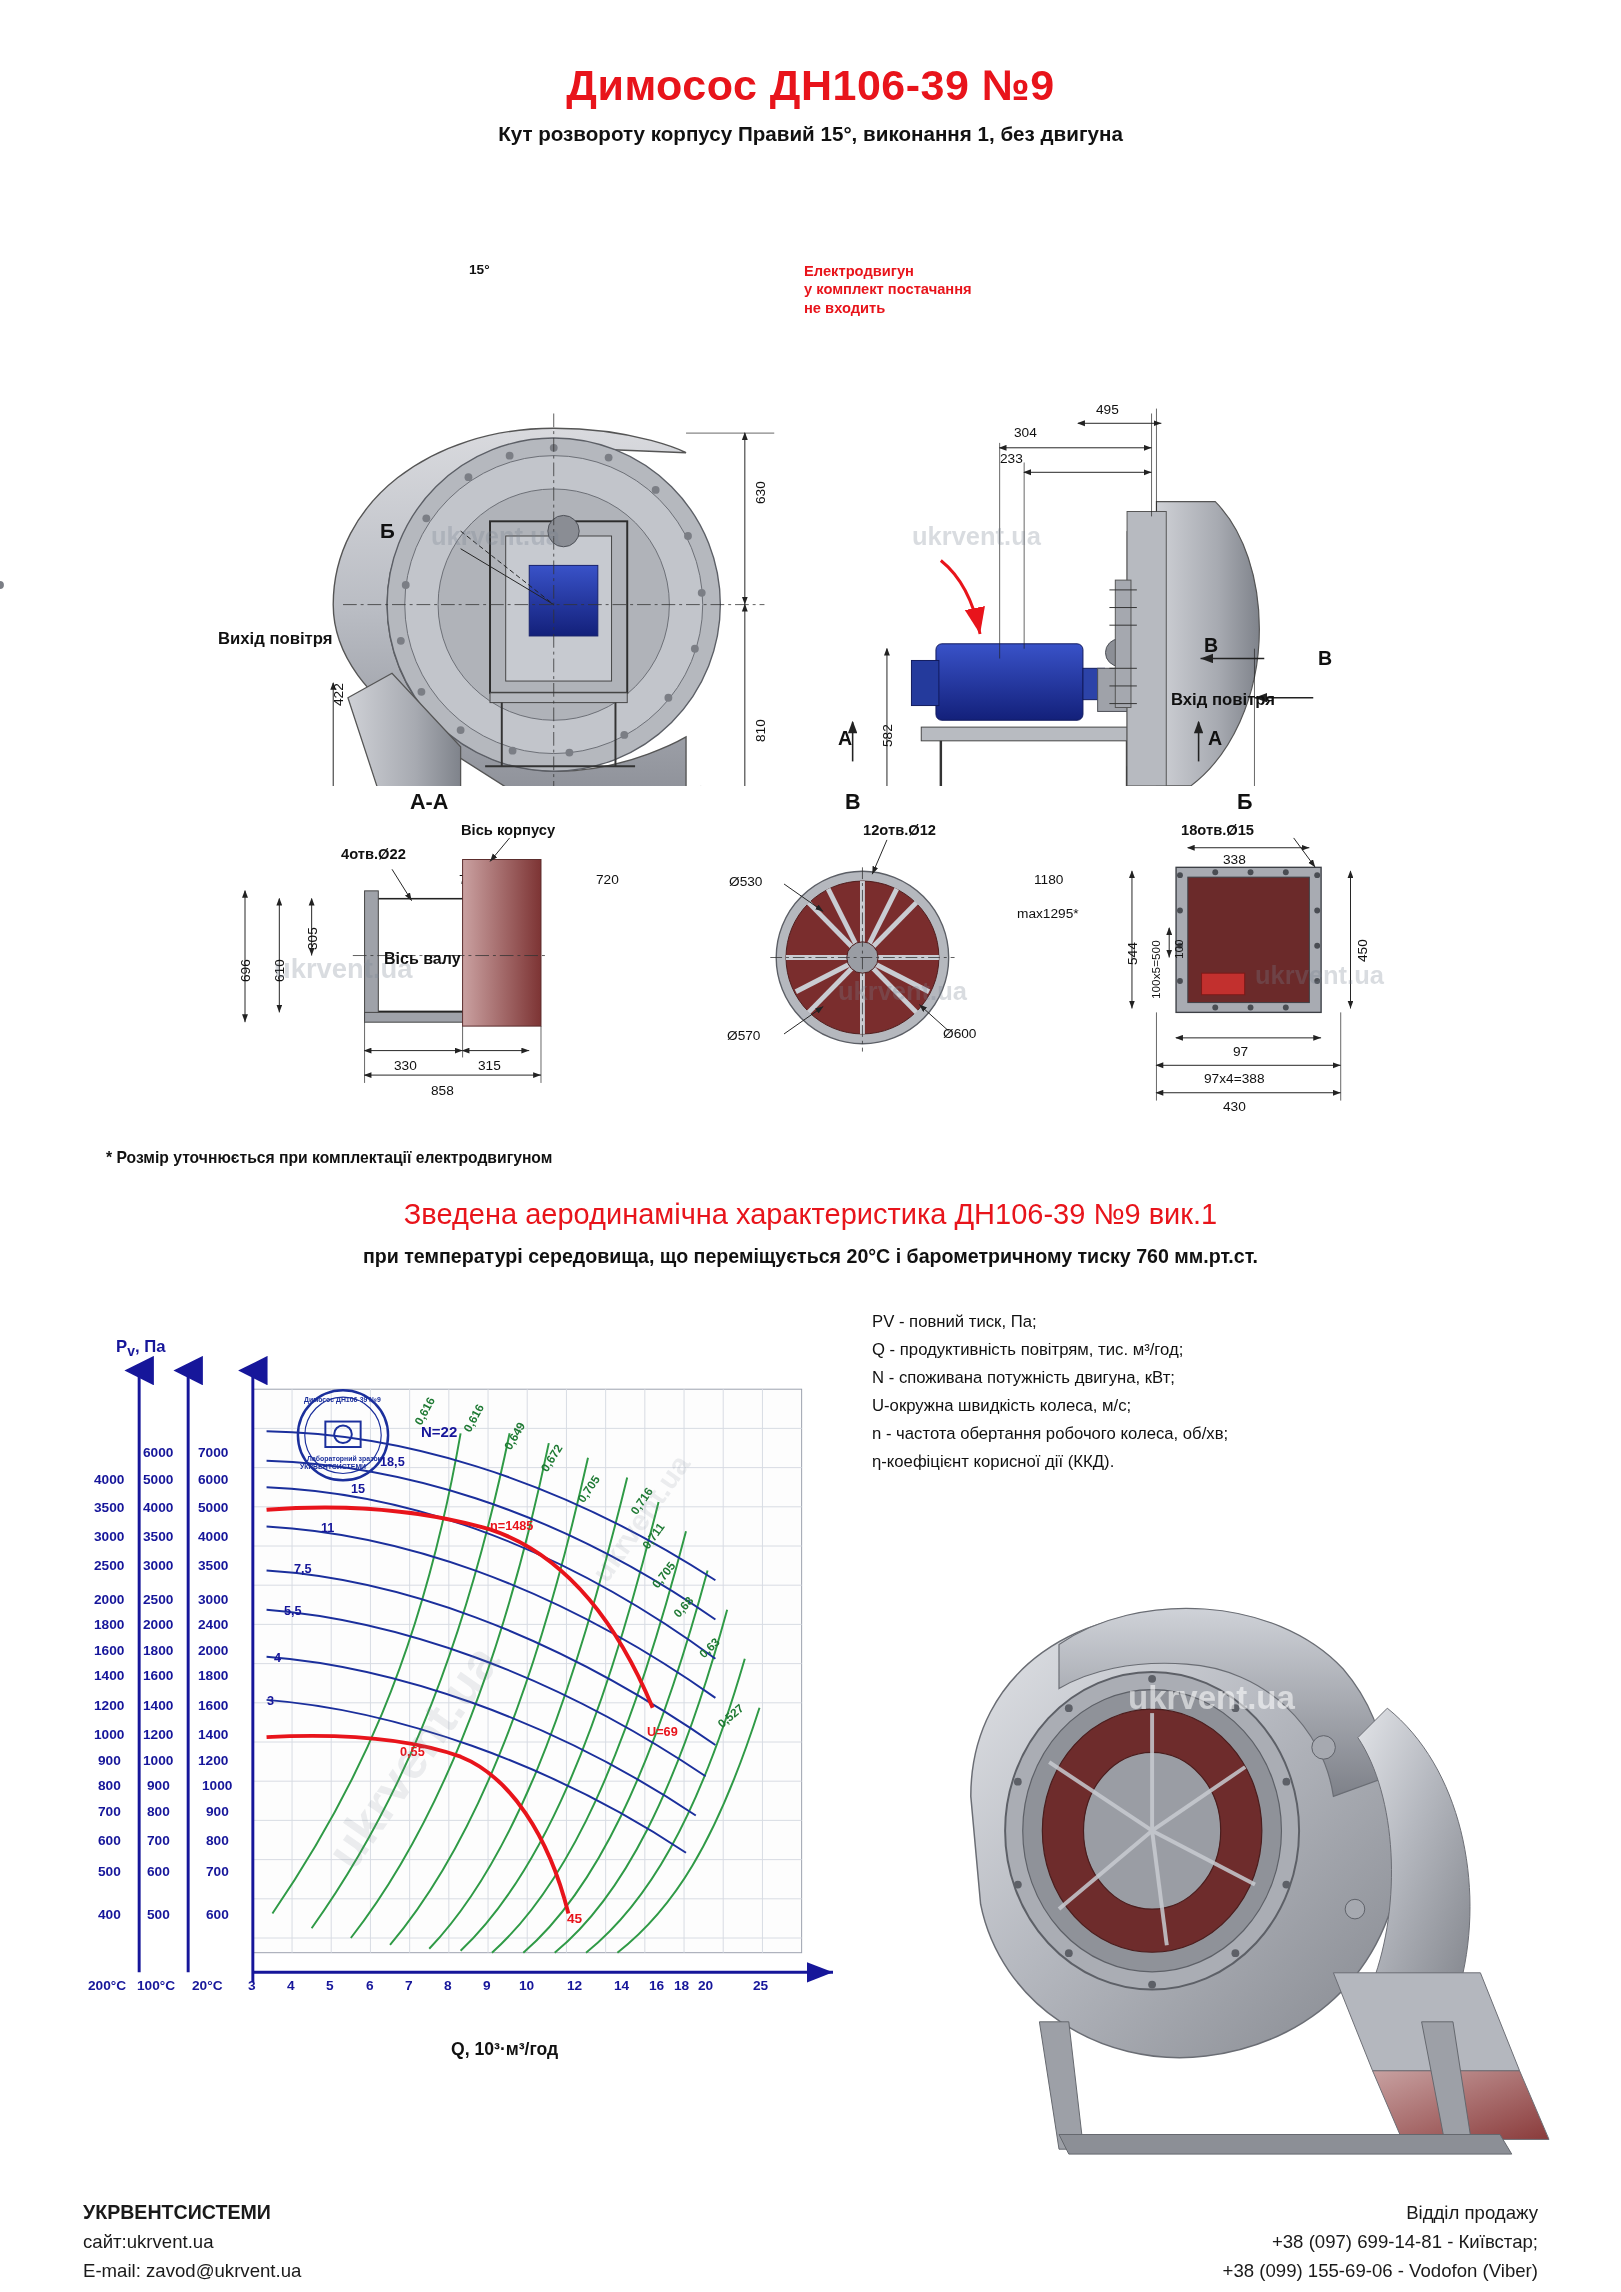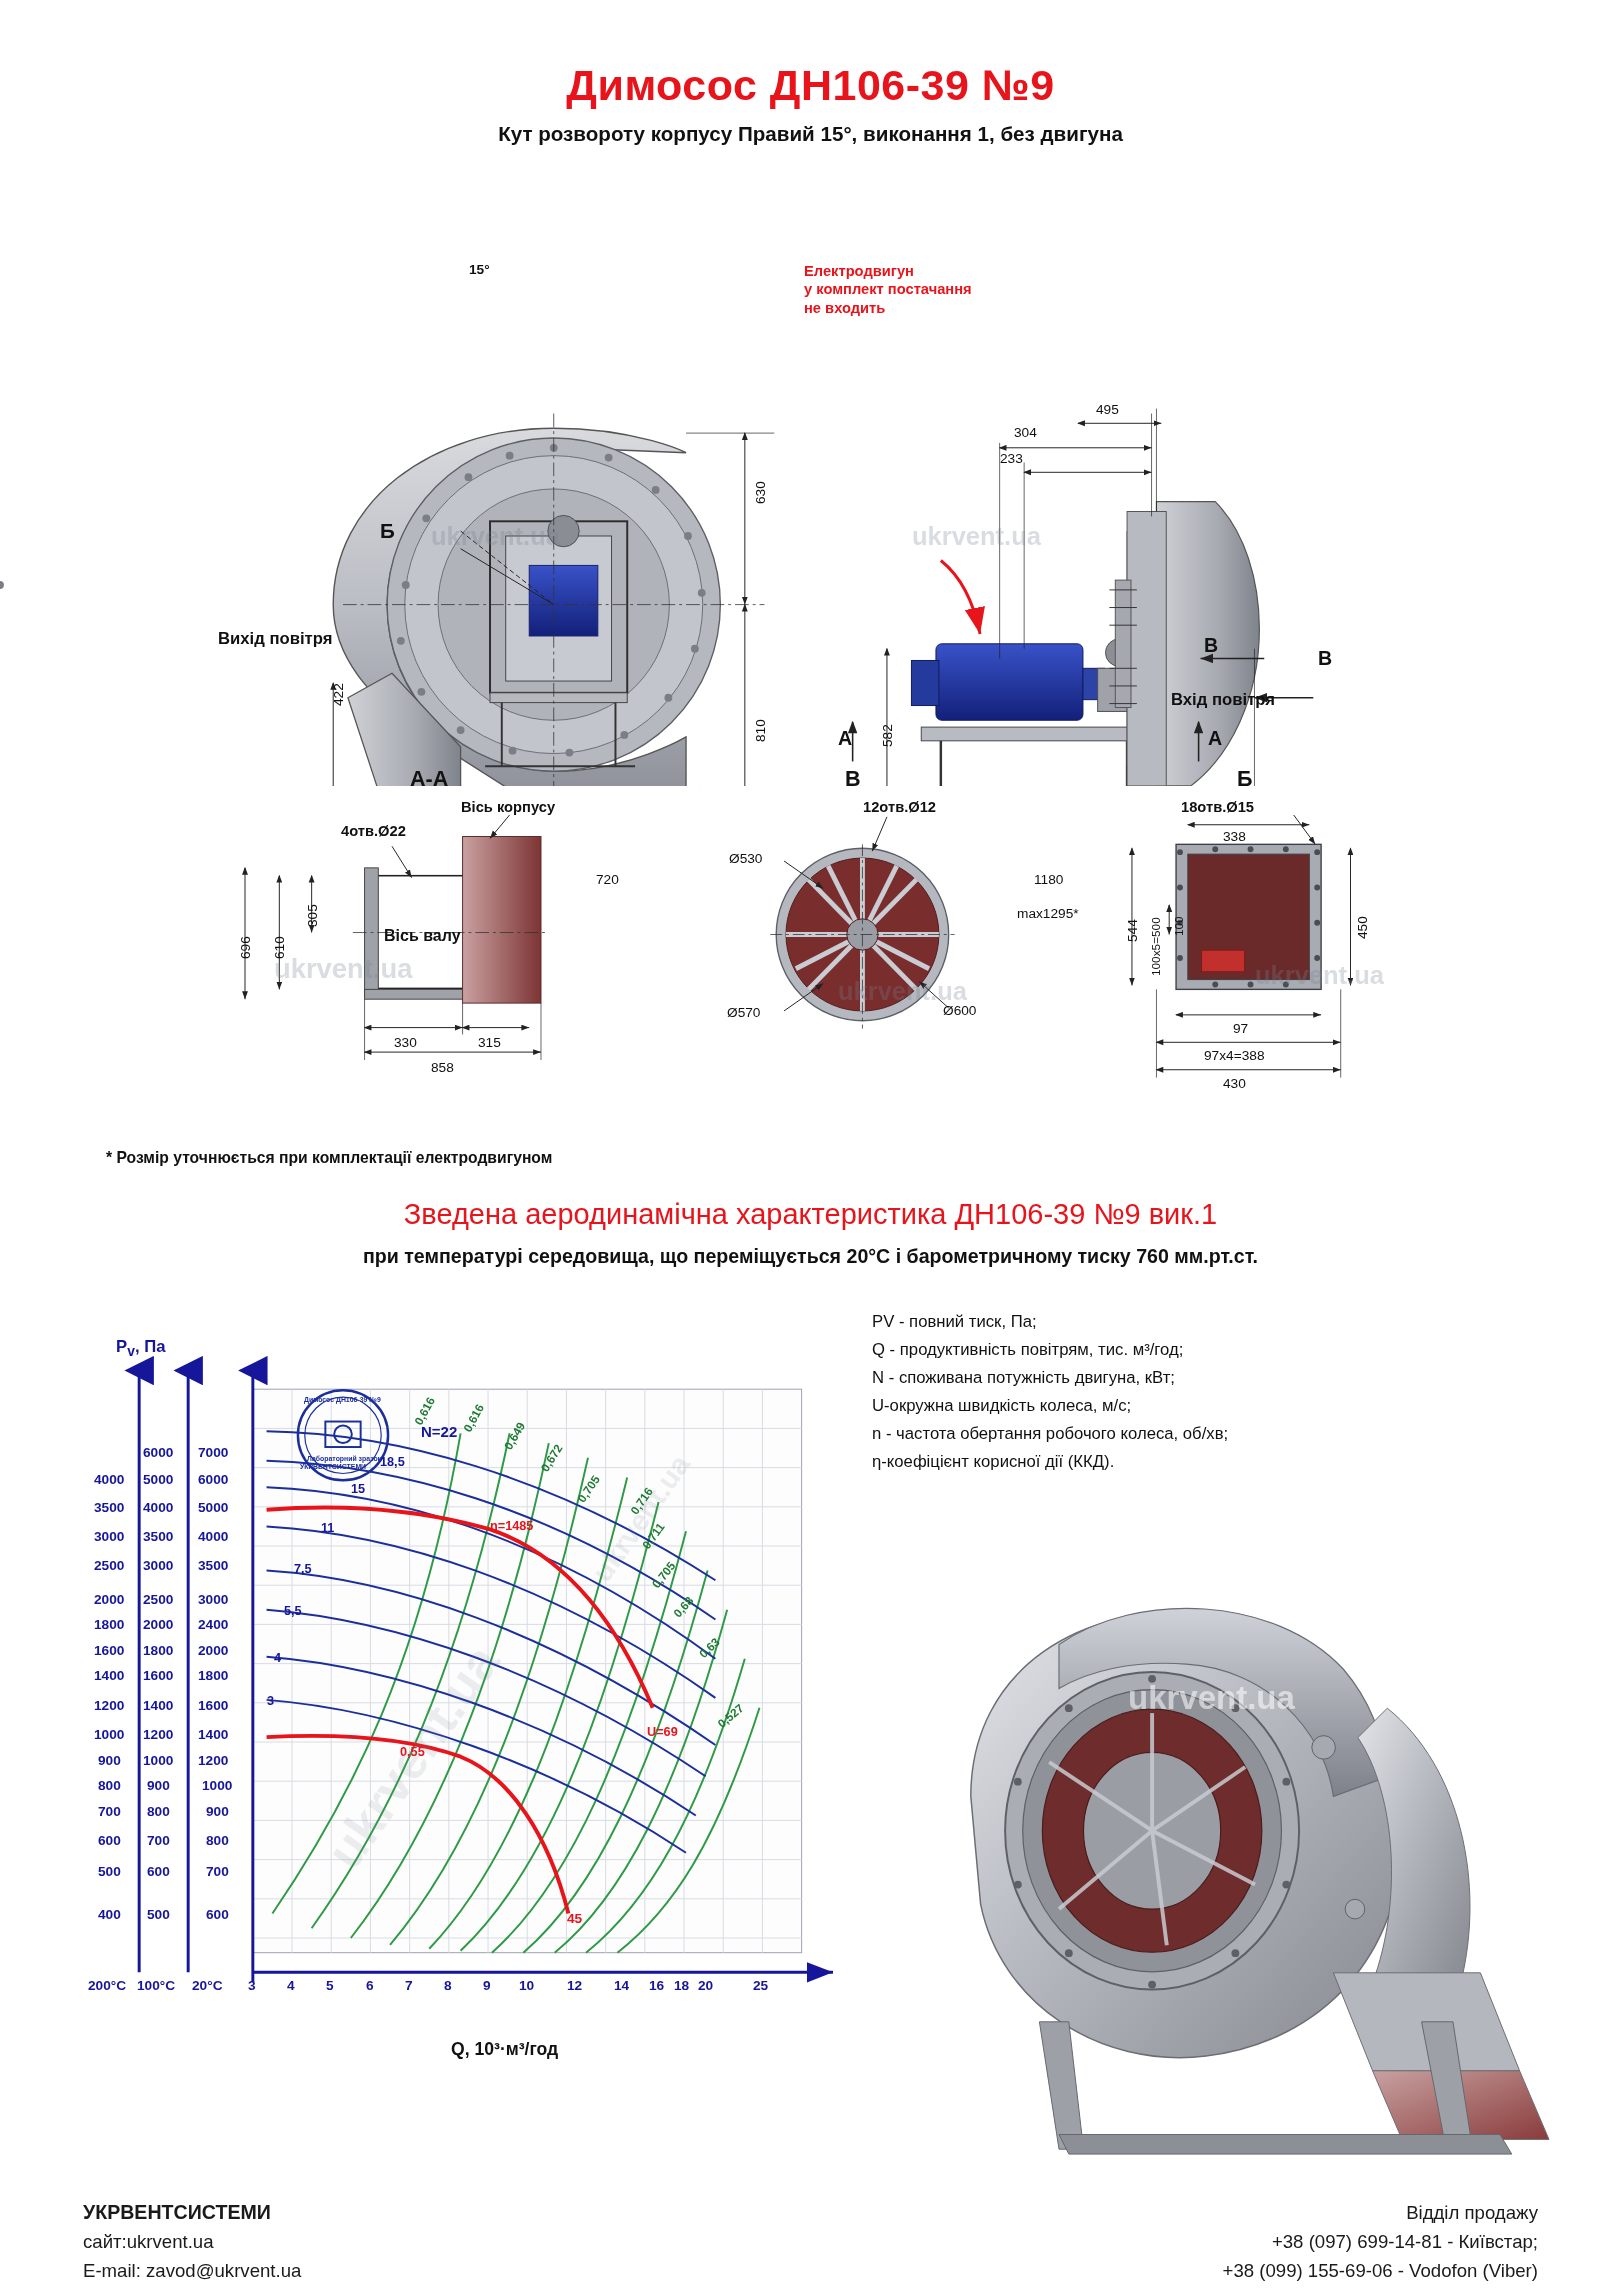--- a/index.html
+++ b/index.html
@@ -257,21 +257,21 @@
     <div class="lbl b" style="left:838px;top:490px;font-size:19.6px;">A</div>
     <div class="lbl b" style="left:1208px;top:490px;font-size:19.6px;">A</div>
     <div class="lbl b" style="left:1204px;top:397px;font-size:19.6px;">В</div>
     <div class="lbl b" style="left:1318px;top:410px;font-size:19.6px;">В</div>
     <div class="lbl b" style="left:1171px;top:453px;font-size:16.7px;">Вхід повітря</div>
   </div>
 
   <div class="wm" style="left:431px;top:461px;font-size:25.5px;">ukrvent.ua</div>
   <div class="wm" style="left:912px;top:461px;font-size:25.5px;">ukrvent.ua</div>
 
-  <div class="dwg" style="left:0;top:697px;width:1621px;height:353px;">
+  <div class="dwg" style="left:0;top:720px;width:1621px;height:353px;">
     <svg width="1621" height="353" viewBox="0 0 1654 360">
       <defs>
         <linearGradient id="gr2" x1="0" y1="0" x2="1" y2="0">
           <stop offset="0%" stop-color="#caa1a1"></stop>
           <stop offset="100%" stop-color="#7d3434"></stop>
         </linearGradient>
         <radialGradient id="wheelg" cx="0.4" cy="0.35" r="0.8">
           <stop offset="0%" stop-color="#b8bbc1"></stop>
           <stop offset="100%" stop-color="#878a91"></stop>
         </radialGradient>

